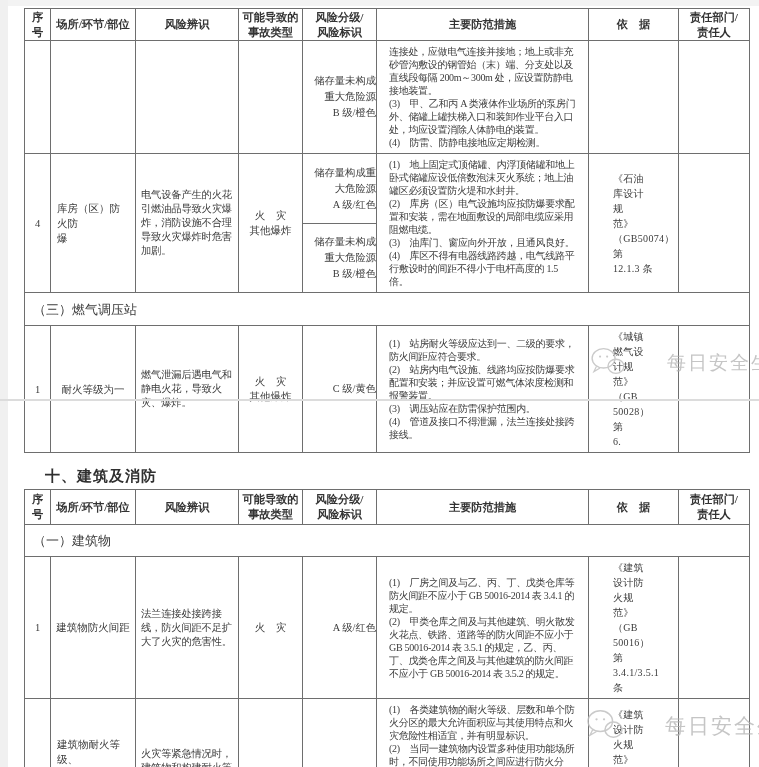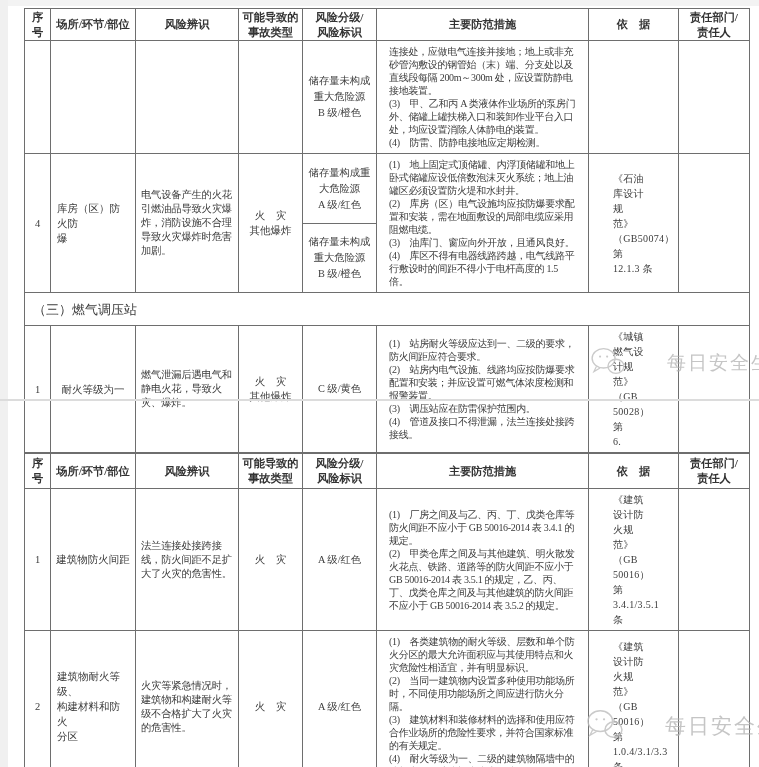--- a/index.html
+++ b/index.html
@@ -30,21 +30,21 @@
     line-height:15px;
     overflow:hidden;
     padding:0;
   }
   .grid th{
     font-size:11.2px;font-weight:bold;text-align:center;line-height:15px;color:#333;
   }
   td.ctr{text-align:center;}
   td.lft{text-align:left;padding:3px 6px;line-height:15px;}
   td.risk{text-align:left;padding:3px 5px;font-size:10.3px;line-height:14px;letter-spacing:-0.2px;}
-  td.grade{text-align:center;font-size:10.3px;line-height:16px;}
+  td.grade{text-align:right;font-size:10.3px;line-height:16px;}
   td.meas{
     text-align:left;padding:4px 12px;
     font-size:10px;line-height:13px;letter-spacing:-0.3px;
     vertical-align:middle;
   }
   td.basis{text-align:left;padding:3px 24px;font-size:10px;line-height:15px;letter-spacing:0.3px;}
   td.section{text-align:left;padding-left:8px;font-size:13px;}
   .t2-title{
     margin:14px 0 3px 45px;
     font-size:15px;font-weight:bold;color:#2f2f2f;
@@ -153,20 +153,21 @@
       <td class="basis">《城镇燃气设计规
 范》（GB 50028）第
 6.</td>
       <td class="ctr"></td>
     </tr>
   </tbody>
     </table>
 
   <div class="page-divider"></div>
 
+  <div class="t2-title">十、建筑及消防</div>
 
   <table class="grid t2">
     <colgroup>
       <col style="width:26px">
         <col style="width:85px">
         <col style="width:103px">
         <col style="width:64px">
       <col style="width:74px">
         <col style="width:212px">
         <col style="width:90px">
@@ -180,20 +181,23 @@
       <th>风险辨识</th>
       <th>可能导致的
 事故类型</th>
       <th>风险分级/
 风险标识</th>
       <th>主要防范措施</th>
       <th>依　据</th>
       <th>责任部门/
 责任人</th>
     </tr>
+    <tr style="height:32px">
+      <td class="section" colspan="8">（一）建筑物</td>
+    </tr>
     <tr style="height:108px">
       <td class="ctr">1</td>
       <td class="ctr">建筑物防火间距</td>
       <td class="risk">法兰连接处接跨接线，防火间距不足扩大了火灾的危害性。</td>
       <td class="ctr">火　灾</td>
       <td class="grade">A 级/红色</td>
       <td class="meas">(1)　厂房之间及与乙、丙、丁、戊类仓库等防火间距不应小于 GB 50016-2014 表 3.4.1 的规定。
 (2)　甲类仓库之间及与其他建筑、明火散发火花点、铁路、道路等的防火间距不应小于 GB 50016-2014 表 3.5.1 的规定，乙、丙、丁、戊类仓库之间及与其他建筑的防火间距不应小于 GB 50016-2014 表 3.5.2 的规定。</td>
       <td class="basis">《建筑设计防火规
 范》（GB 50016）第

